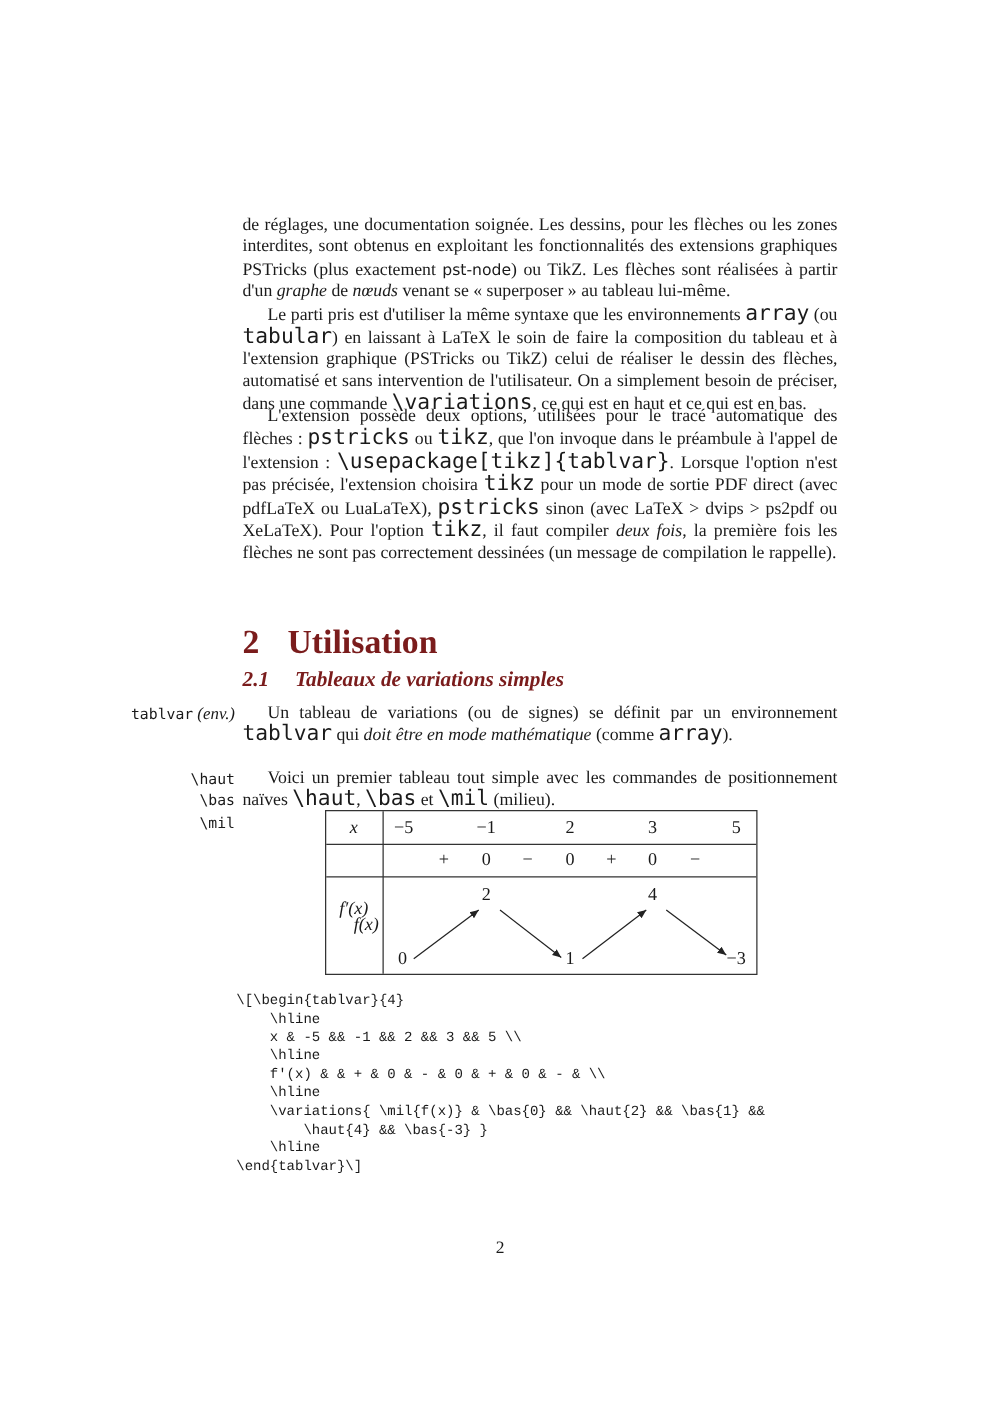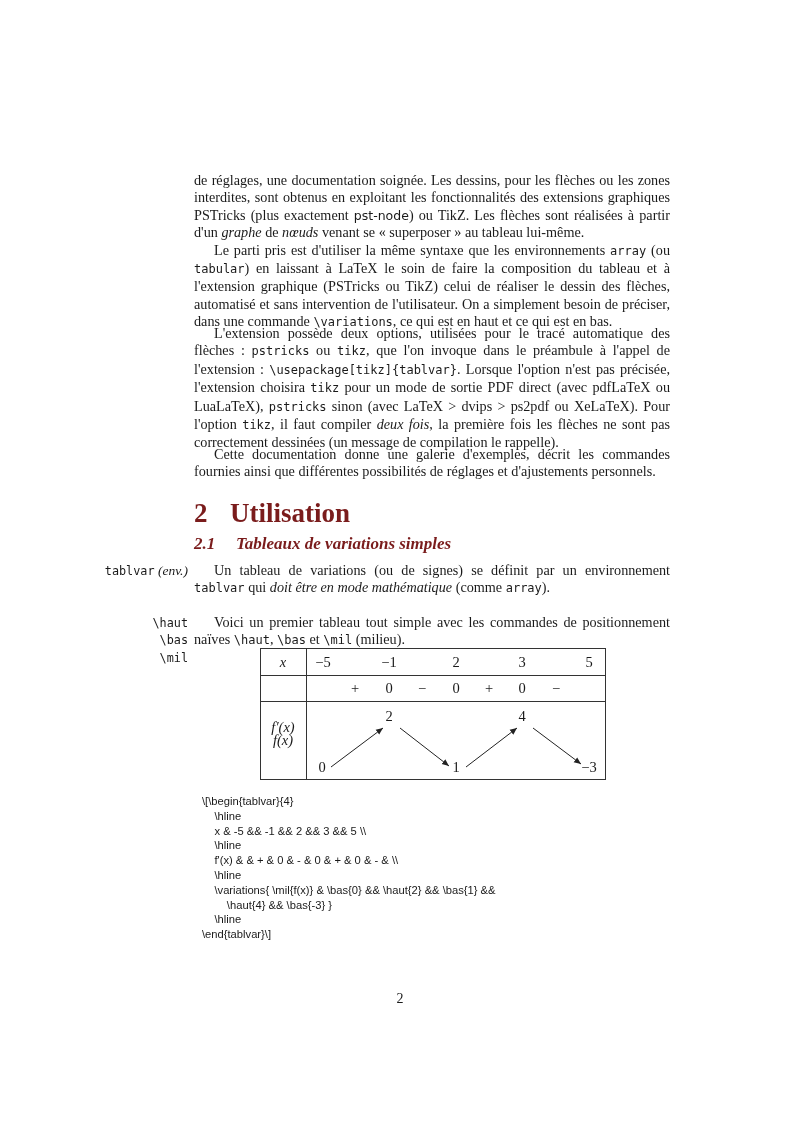--- a/index.html
+++ b/index.html
@@ -3,58 +3,55 @@
 <meta charset="utf-8">
 <style>
   html, body { margin: 0; padding: 0; background: #ffffff; }
   body { width: 800px; height: 1132px; position: relative; overflow: hidden;
          font-family: "DejaVu Serif", "Liberation Serif", serif; color: #1a1a1a; }
   .page { position: absolute; left: 0; top: 0; width: 800px; height: 880px; }
   .txt { position: absolute; left: 194px; width: 476px; font-family: "Liberation Serif", "DejaVu Serif", serif;
          font-size: 14.2px; line-height: 17.4px; text-align: justify; }
   .para p { margin: 0; text-align: justify; text-align-last: left; }
   .indent { text-indent: 20px; }
-  .tt { font-family: "DejaVu Sans Mono", "Liberation Mono", monospace; font-size: 12px; }
+  .tt { font-family: "DejaVu Sans Mono", "Liberation Mono", monospace; font-size: 17px; }
   .it { font-style: italic; }
   .h1 { position: absolute; left: 194px; top: 498px; font-family: "Liberation Serif", serif;
         font-size: 27px; font-weight: bold; color: #7a1c1c; }
   .h1 .num { display: inline-block; width: 36px; }
   .h2 { position: absolute; left: 194px; top: 534px; font-family: "Liberation Serif", serif;
         font-size: 17px; font-weight: bold; color: #7a1c1c; font-style: italic; }
   .h2 .num { display: inline-block; width: 42px; }
   .margin { position: absolute; font-family: "Liberation Serif", serif; font-size: 13.5px; text-align: right; }
   .margin .tt { font-size: 11.8px; }
   .tv { position: absolute; left: 260px; top: 648px; width: 344px; height: 130px; border: 1px solid #333; }
   .tv .hl { position: absolute; left: 0; width: 344px; height: 0; border-top: 1px solid #333; }
   .tv .vl { position: absolute; top: 0; left: 45px; width: 0; height: 130px; border-left: 1px solid #333; }
   .cell { position: absolute; font-family: "Liberation Serif", serif; font-size: 14.5px; transform: translateX(-50%); white-space: nowrap; }
   .cell.i { font-style: italic; }
-  .code { position: absolute; left: 202px; top: 794px; font-family: Liberation Sans, sans-serif;
+  .code { position: absolute; left: 189px; top: 794px; font-family: Liberation Mono, monospace;
           font-size: 11.2px; line-height: 14.8px; white-space: pre; margin: 0; color: #1a1a1a; }
   .pagenum { position: absolute; left: 0; width: 800px; top: 991px; text-align: center;
              font-family: "Liberation Serif", serif; font-size: 14px; }
   svg.arrows { position: absolute; left: 0; top: 0; }
 </style>
 </head>
 <body>
 
 <div class="page">
 
   <div class="txt para" style="top:172px;">
     <p><span>de réglages, une documentation soignée. Les dessins, pour les flèches ou les zones</span> <span>interdites, sont obtenus en exploitant les fonctionnalités des extensions graphiques</span> <span>PSTricks (plus exactement </span><span class="tt" style="font-family:'DejaVu Sans',sans-serif;font-size:12.5px;">pst-node</span><span>) ou TikZ. Les flèches sont réalisées à partir</span> <span>d'un </span><span class="it">graphe</span><span> de </span><span class="it">nœuds</span><span> venant se « superposer » au tableau lui-même.</span></p>
     <p class="indent"><span>Le parti pris est d'utiliser la même syntaxe que les environnements </span><span class="tt">array</span><span> (ou </span><span class="tt">tabular</span><span>) en laissant à LaTeX le soin de faire la composition du tableau et à l'extension graphique (PSTricks ou TikZ) celui de réaliser le dessin des flèches, automatisé et sans intervention de l'utilisateur. On a simplement besoin de préciser, dans une commande </span><span class="tt">\variations</span><span>, ce qui est en haut et ce qui est en bas.</span></p>
   </div>
 
   <div class="txt para" style="top:325px;">
     <p class="indent"><span>L'extension possède deux options, utilisées pour le tracé automatique des flèches : </span><span class="tt">pstricks</span><span> ou </span><span class="tt">tikz</span><span>, que l'on invoque dans le préambule à l'appel de l'extension : </span><span class="tt">\usepackage[tikz]{tablvar}</span><span>. Lorsque l'option n'est pas précisée, l'extension choisira </span><span class="tt">tikz</span><span> pour un mode de sortie PDF direct (avec pdfLaTeX ou LuaLaTeX), </span><span class="tt">pstricks</span><span> sinon (avec LaTeX &gt; dvips &gt; ps2pdf ou XeLaTeX). Pour l'option </span><span class="tt">tikz</span><span>, il faut compiler </span><span class="it">deux fois</span><span>, la première fois les flèches ne sont pas correctement dessinées (un message de compilation le rappelle).</span></p>
   </div>
 
-  <div class="txt para" style="top:446px;">
-    <p class="indent">Cette documentation donne une galerie d'exemples, décrit les commandes fournies ainsi que différentes possibilités de réglages et d'ajustements personnels.</p>
-  </div>
 
   <div class="h1">
     <span class="num">2</span><span>Utilisation</span>
   </div>
 
   <div class="h2">
     <span class="num">2.1</span><span>Tableaux de variations simples</span>
   </div>
 
   <div class="margin" style="left:40px; width:148px; top:563px;">
@@ -88,21 +85,21 @@
 
     <div class="cell i" style="left:22px; top:31px;margin-top:39px;">f′(x)</div>
     <div class="cell" style="left:94px; top:31px;">+</div>
     <div class="cell" style="left:128px; top:31px;">0</div>
     <div class="cell" style="left:161px; top:31px;">−</div>
     <div class="cell" style="left:195px; top:31px;">0</div>
     <div class="cell" style="left:228px; top:31px;">+</div>
     <div class="cell" style="left:261px; top:31px;">0</div>
     <div class="cell" style="left:295px; top:31px;">−</div>
 
-    <div class="cell i" style="left:22px; top:83px;">f(x)</div>
+    <div class="cell i" style="left:32px; top:83px;">f(x)</div>
     <div class="cell" style="left:61px; top:110px;">0</div>
     <div class="cell" style="left:128px; top:59px;">2</div>
     <div class="cell" style="left:195px; top:110px;">1</div>
     <div class="cell" style="left:261px; top:59px;">4</div>
     <div class="cell" style="left:328px; top:110px;">−3</div>
 
     <svg class="arrows" width="344" height="130">
       <defs>
         <marker id="ah" markerWidth="8" markerHeight="8" refX="7" refY="4" orient="auto">
           <path d="M0,1 L7,4 L0,7 z" fill="#222"></path>

